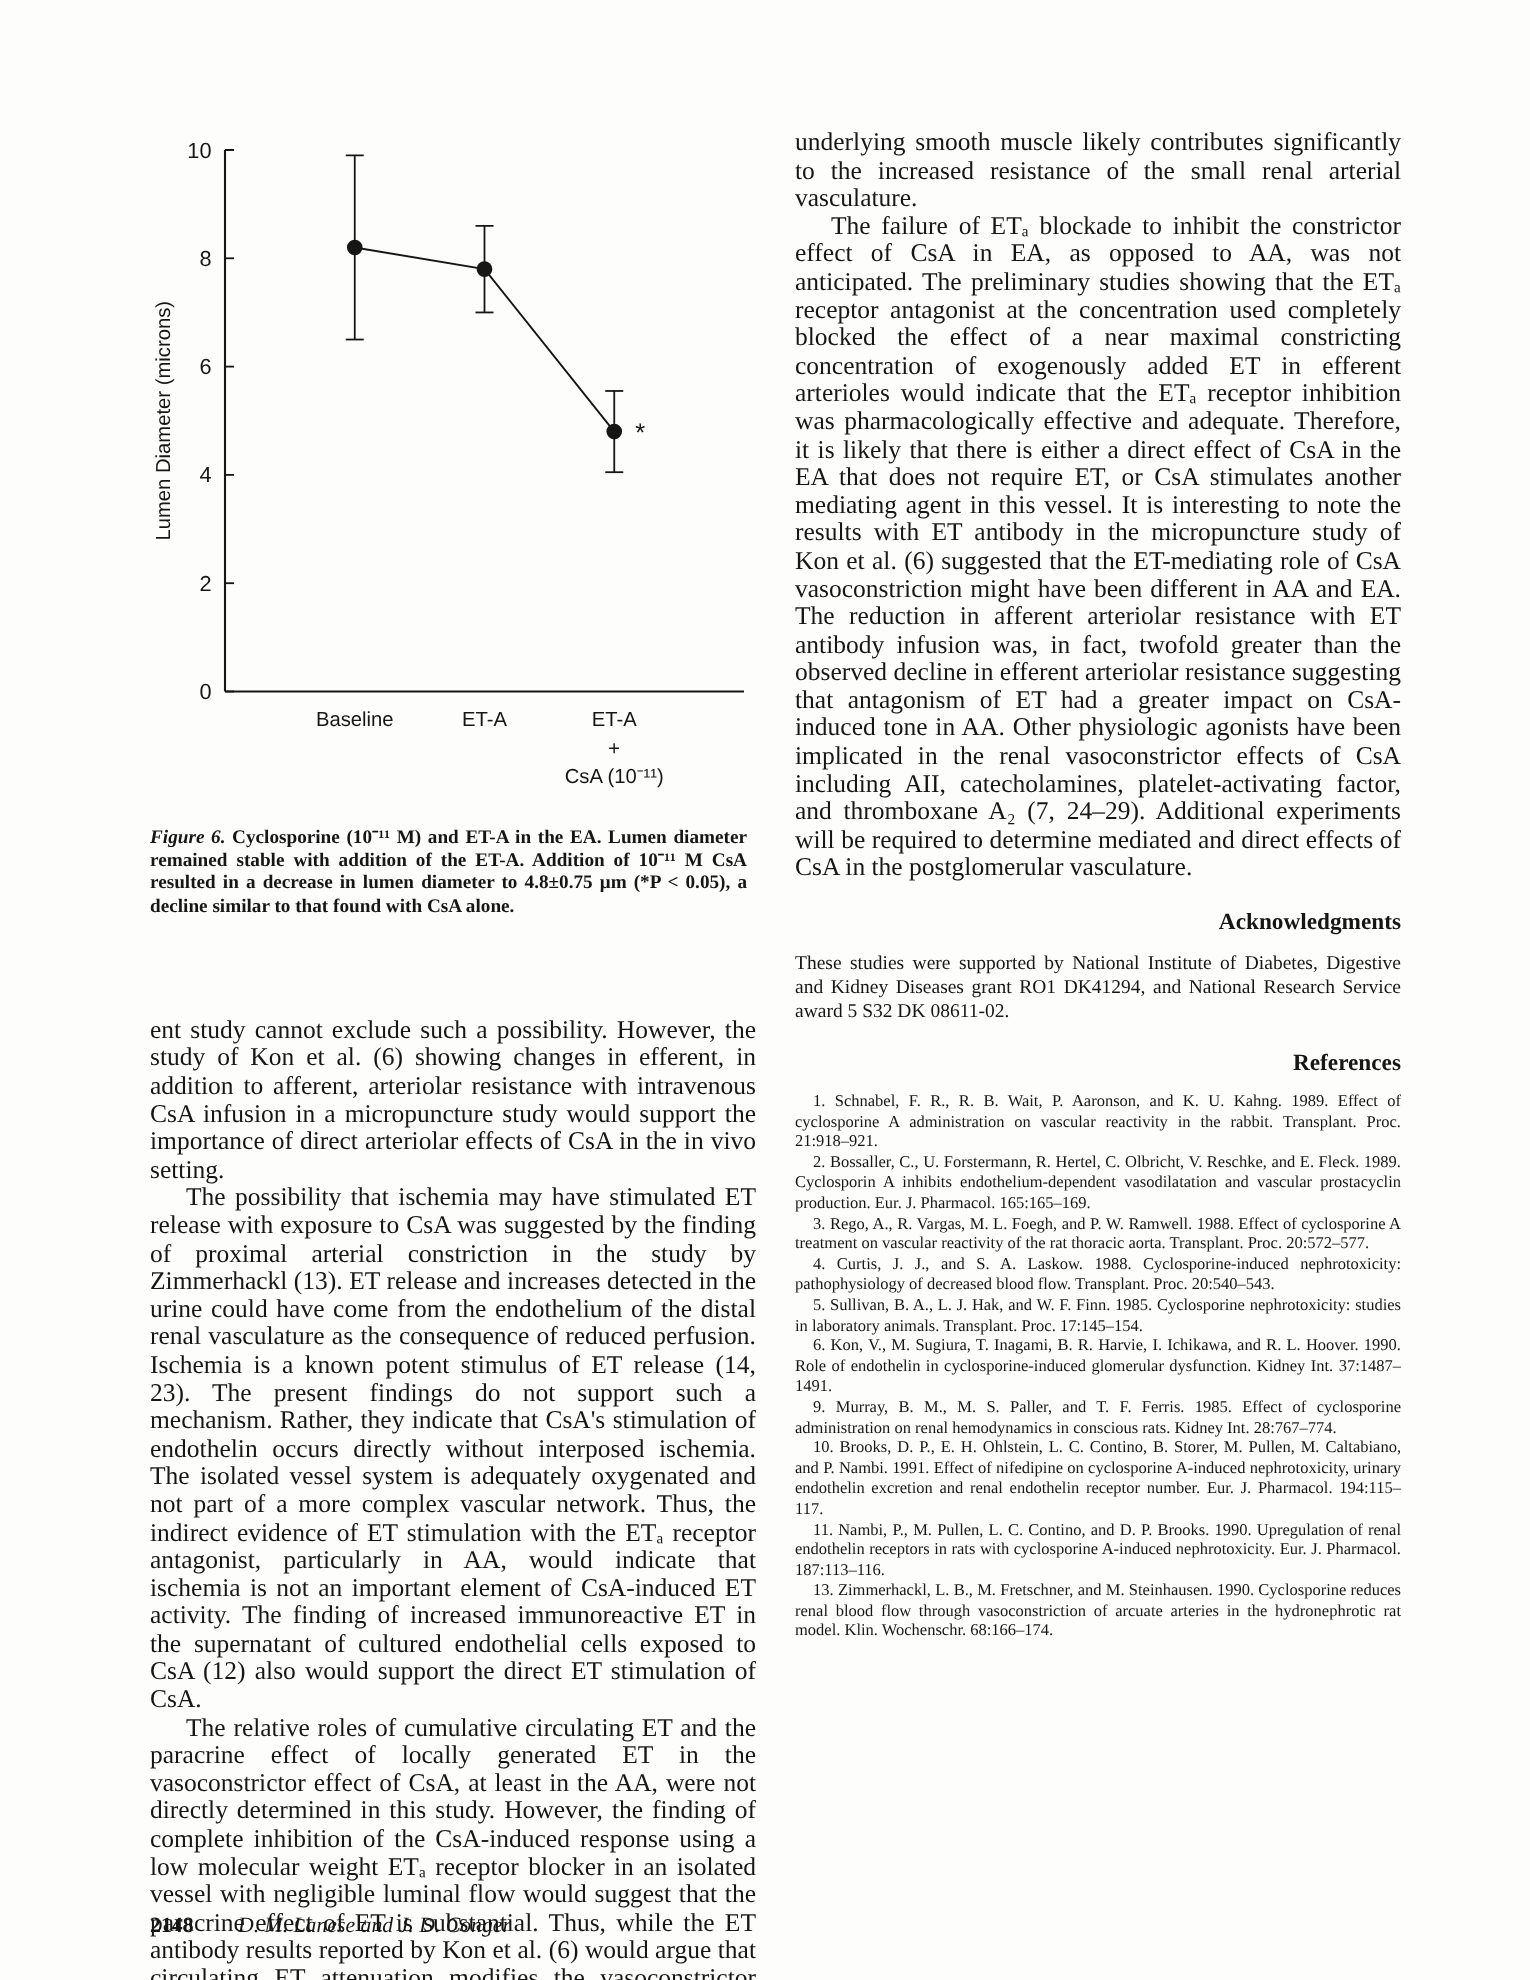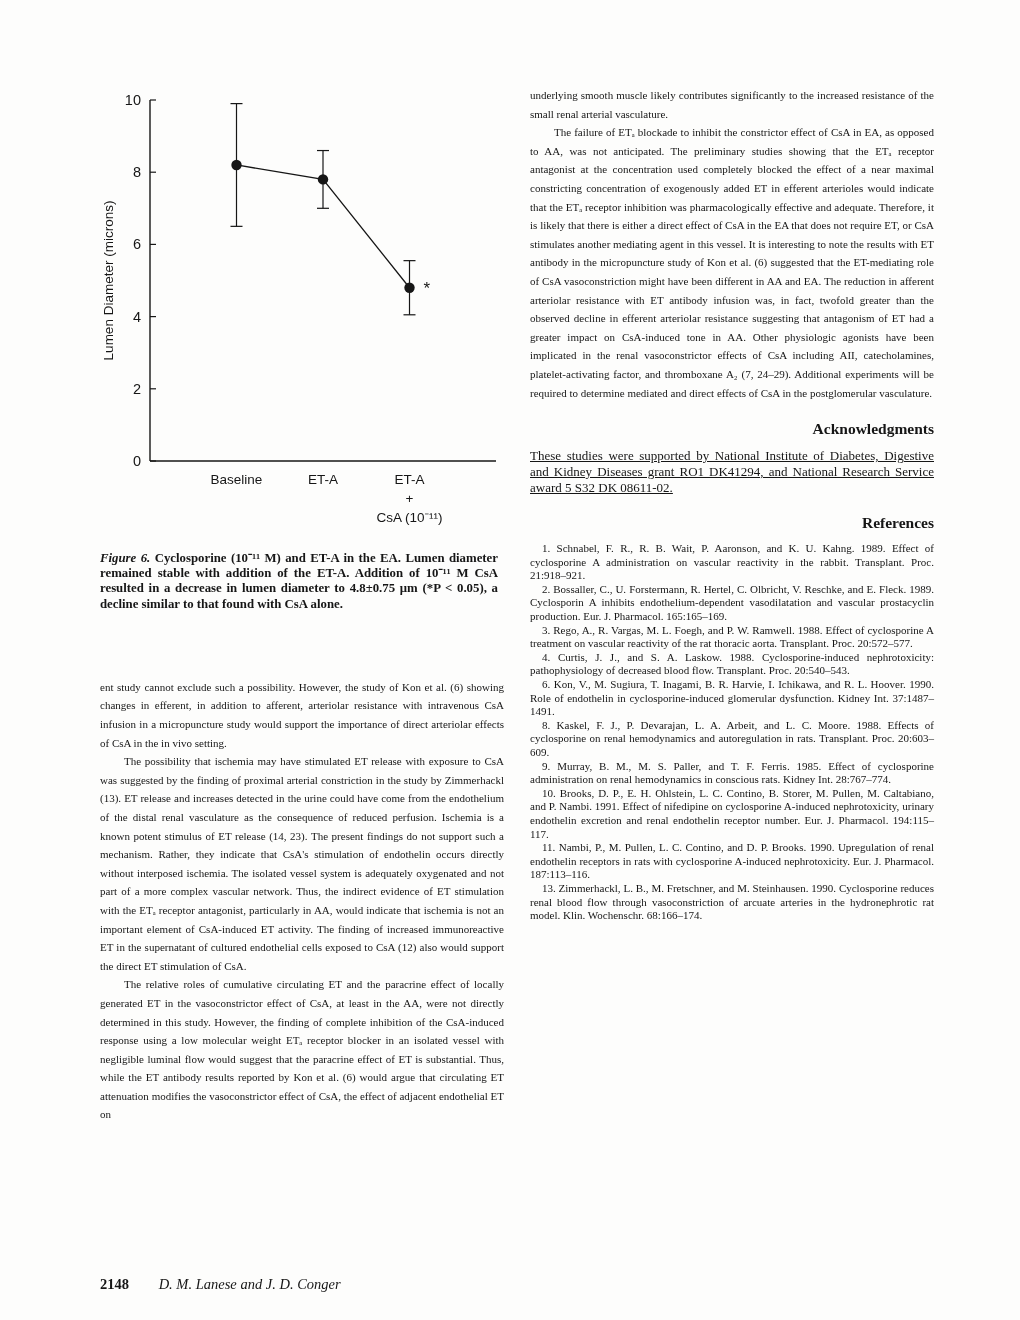--- a/index.html
+++ b/index.html
@@ -18,27 +18,27 @@
   figure svg text { font-family:"Liberation Sans", sans-serif; }
   figcaption {
     font-size:12.8px; line-height:15.2px; text-align:justify; margin-top:10px;
     width:398px;
     font-weight:bold;
   }
   .figlabel { font-style:italic; }
 
   
   .bodytext p {
-    font-size:11px; line-height:18.6px; text-align:justify; text-indent:24px;
+    font-size:17px; line-height:18.6px; text-align:justify; text-indent:24px;
   }
   .bodytext p.noindent { text-indent:0; }
   .left .bodytext { margin-top:66px; }
 
   h2 { font-size:15.5px; font-weight:bold; margin:18px 0 10px 0;text-align:right; }
-  .ack { font-size:13px; line-height:16px; text-align:justify; margin-bottom:14px;text-decoration:underline; }
+  .ack { font-size:13px; line-height:16px; text-align:justify; margin-bottom:14px; }
 
   .refs p {
     font-size:11px; line-height:13.6px; text-align:justify; text-indent:12px;
   }
 
   .footer { position:absolute; left:100px; top:1276px; font-size:14.5px;text-align:center; }
   .pagenum { font-weight:bold; margin-right:26px; }
   .authors { font-style:italic; }
 </style>
 </head>
@@ -105,22 +105,22 @@
 
       <h2>Acknowledgments</h2>
       <p class="ack">These studies were supported by National Institute of Diabetes, Digestive and Kidney Diseases grant RO1 DK41294, and National Research Service award 5 S32 DK 08611-02.</p>
 
       <h2>References</h2>
       <div class="refs">
           <p>1. Schnabel, F. R., R. B. Wait, P. Aaronson, and K. U. Kahng. 1989. Effect of cyclosporine A administration on vascular reactivity in the rabbit. Transplant. Proc. 21:918–921.</p>
           <p>2. Bossaller, C., U. Forstermann, R. Hertel, C. Olbricht, V. Reschke, and E. Fleck. 1989. Cyclosporin A inhibits endothelium-dependent vasodilatation and vascular prostacyclin production. Eur. J. Pharmacol. 165:165–169.</p>
           <p>3. Rego, A., R. Vargas, M. L. Foegh, and P. W. Ramwell. 1988. Effect of cyclosporine A treatment on vascular reactivity of the rat thoracic aorta. Transplant. Proc. 20:572–577.</p>
           <p>4. Curtis, J. J., and S. A. Laskow. 1988. Cyclosporine-induced nephrotoxicity: pathophysiology of decreased blood flow. Transplant. Proc. 20:540–543.</p>
+          <p>5. Sullivan, B. A., L. J. Hak, and W. F. Finn. 1985. Cyclosporine nephrotoxicity: studies in laboratory animals. Transplant. Proc. 17:145–154.</p>
           <p>6. Kon, V., M. Sugiura, T. Inagami, B. R. Harvie, I. Ichikawa, and R. L. Hoover. 1990. Role of endothelin in cyclosporine-induced glomerular dysfunction. Kidney Int. 37:1487–1491.</p>
-          <p>8. Kaskel, F. J., P. Devarajan, L. A. Arbeit, and L. C. Moore. 1988. Effects of cyclosporine on renal hemodynamics and autoregulation in rats. Transplant. Proc. 20:603–609.</p>
           <p>9. Murray, B. M., M. S. Paller, and T. F. Ferris. 1985. Effect of cyclosporine administration on renal hemodynamics in conscious rats. Kidney Int. 28:767–774.</p>
           <p>10. Brooks, D. P., E. H. Ohlstein, L. C. Contino, B. Storer, M. Pullen, M. Caltabiano, and P. Nambi. 1991. Effect of nifedipine on cyclosporine A-induced nephrotoxicity, urinary endothelin excretion and renal endothelin receptor number. Eur. J. Pharmacol. 194:115–117.</p>
           <p>11. Nambi, P., M. Pullen, L. C. Contino, and D. P. Brooks. 1990. Upregulation of renal endothelin receptors in rats with cyclosporine A-induced nephrotoxicity. Eur. J. Pharmacol. 187:113–116.</p>
           <p>13. Zimmerhackl, L. B., M. Fretschner, and M. Steinhausen. 1990. Cyclosporine reduces renal blood flow through vasoconstriction of arcuate arteries in the hydronephrotic rat model. Klin. Wochenschr. 68:166–174.</p>
         </div>
     </div>
 
   </div>
 
   <div class="footer">

